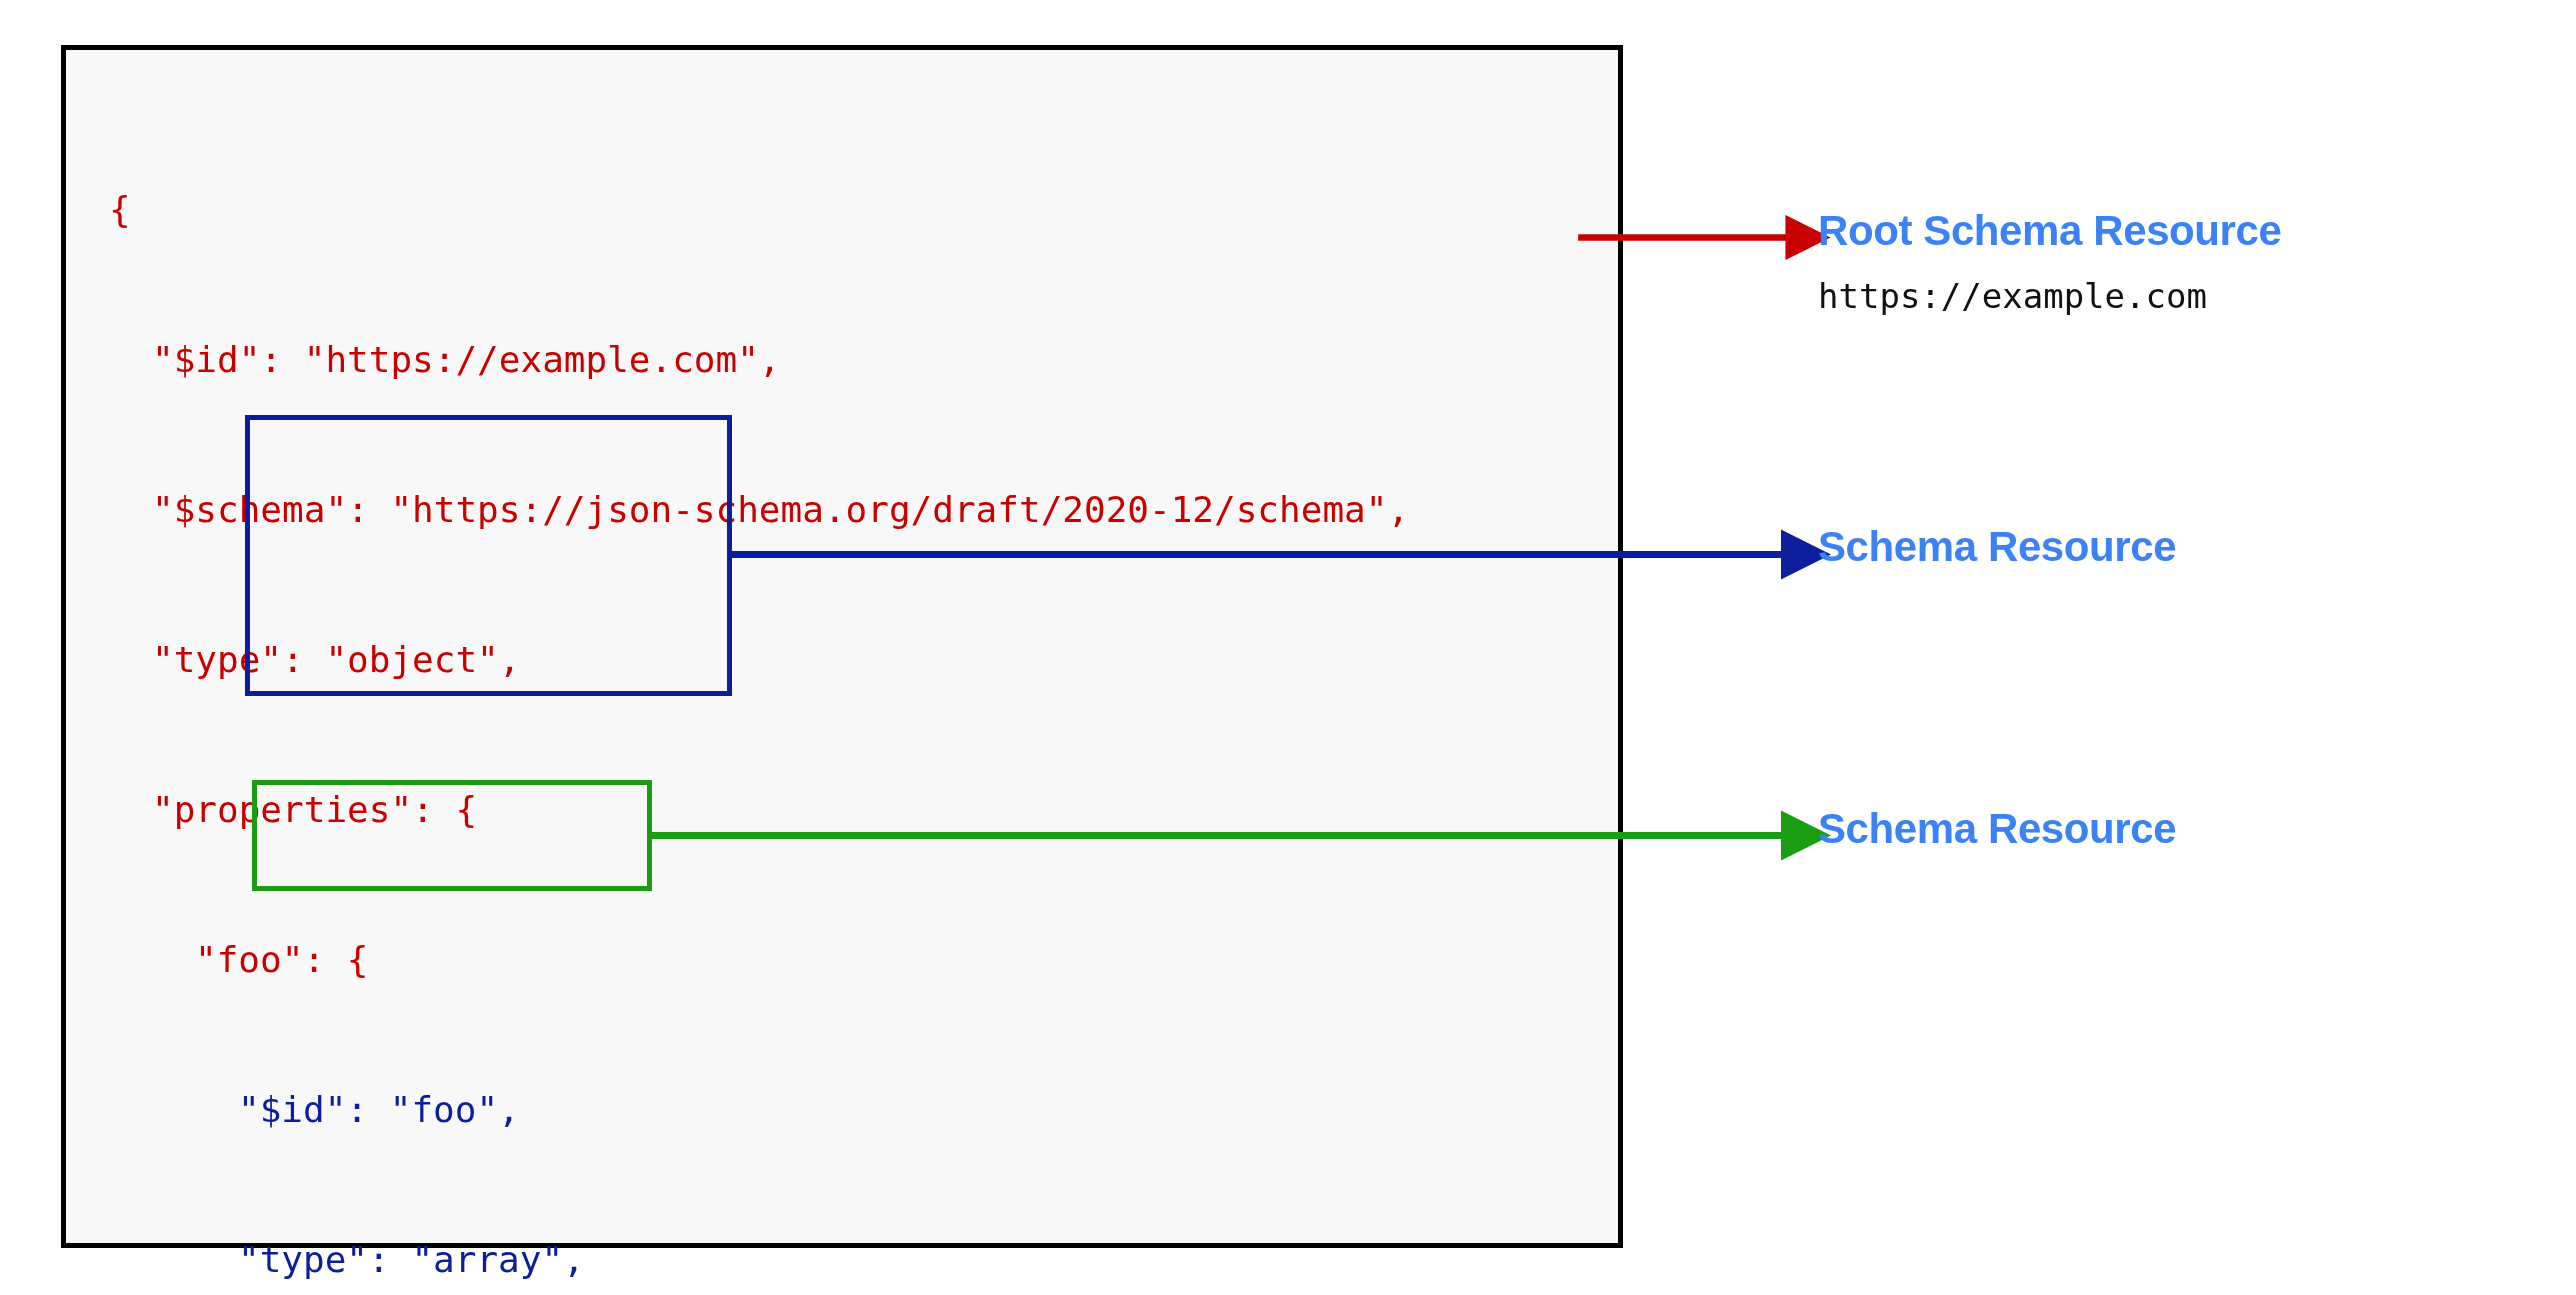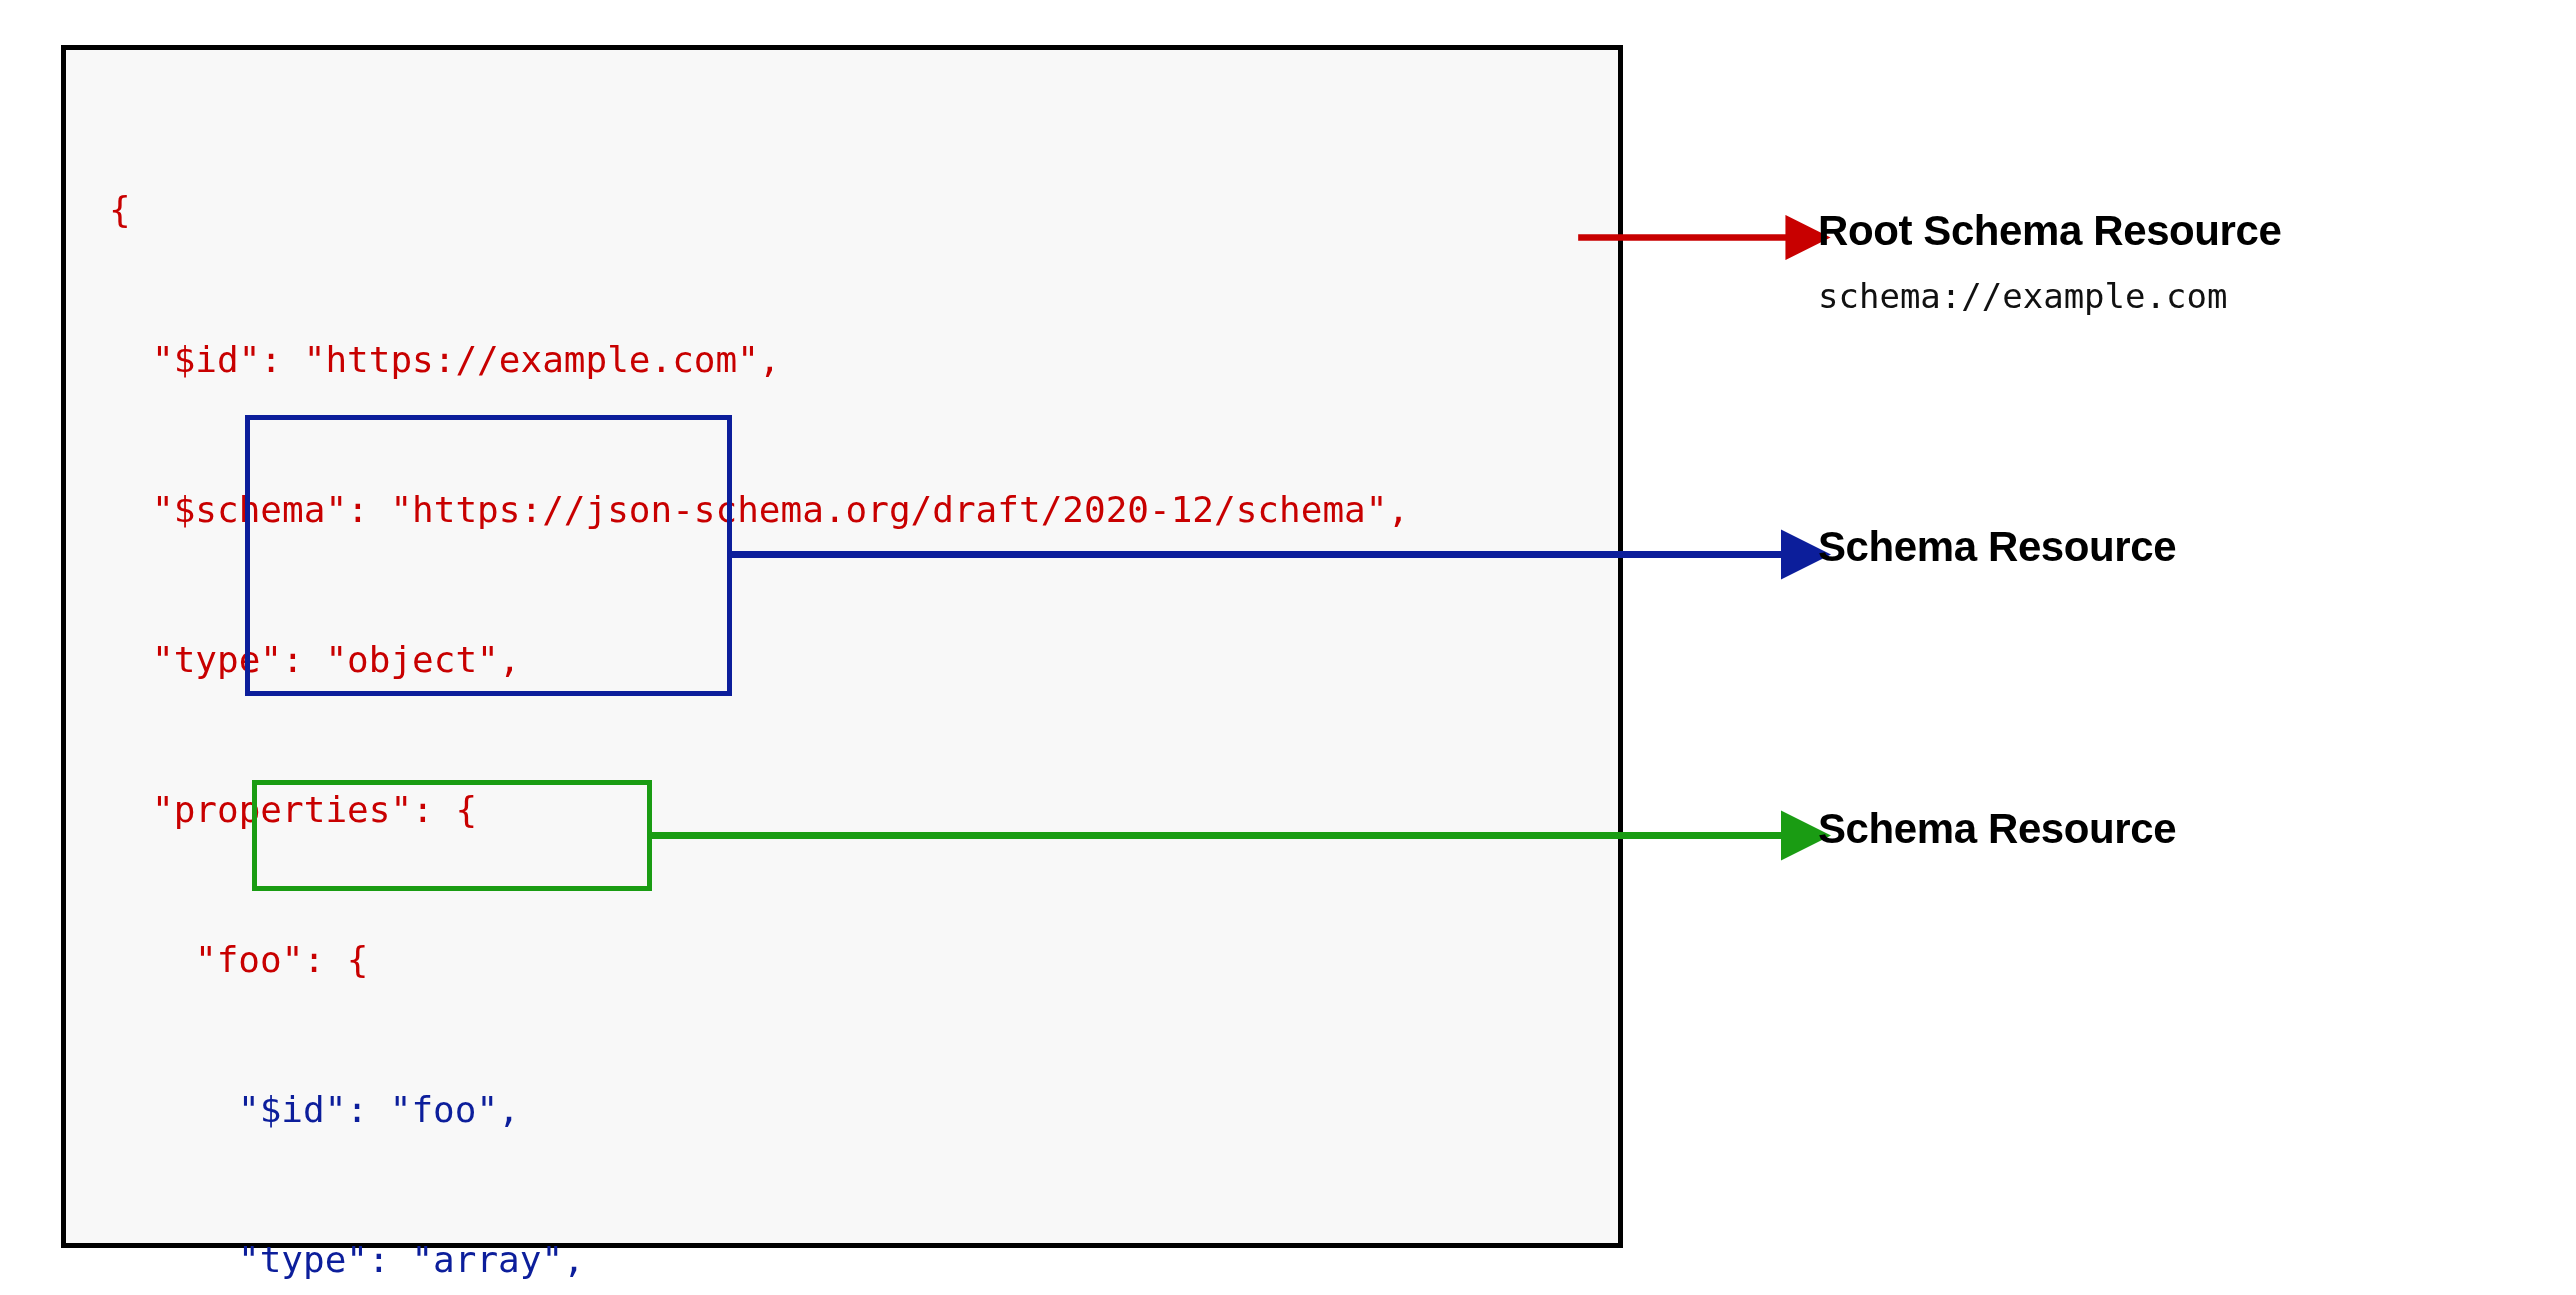--- a/index.html
+++ b/index.html
@@ -76,21 +76,21 @@
   
   .annotation {
     position: absolute;
     left: 1818px;
     width: 733px;
   }
   .annotation .ann-title {
     font-family: "Liberation Sans", sans-serif;
     font-weight: bold;
     font-size: 42px;
-    color: #000000;
+    color: #3b82f6;
     letter-spacing: -0.4px;
     line-height: 49px;
     white-space: nowrap;
   }
   .annotation .ann-url {
     font-family: "DejaVu Sans Mono", monospace;
     font-size: 34px;
     color: #111111;
     margin-top: 20px;
     line-height: 42px;
@@ -154,21 +154,21 @@
   <defs>
     <marker id="head-green" markerWidth="7" markerHeight="7" refX="1.2" refY="3.5" orient="auto">
       <path d="M0,0 L7,3.5 L0,7 z" fill="#1a9c13"></path>
     </marker>
   </defs>
   <line x1="0" y1="30" x2="1592" y2="30" stroke="#1a9c13" stroke-width="10" marker-end="url(#head-green)"></line>
 </svg>
 
 <div class="annotation" id="ann-root">
   <div class="ann-title">Root Schema Resource</div>
-  <div class="ann-url">schema://example.com</div>
+  <div class="ann-url">https://example.com</div>
 </div>
 
 <div class="annotation" id="ann-foo">
   <div class="ann-title">Schema Resource</div>
 </div>
 
 <div class="annotation" id="ann-bar">
   <div class="ann-title">Schema Resource</div>
 </div>
 

